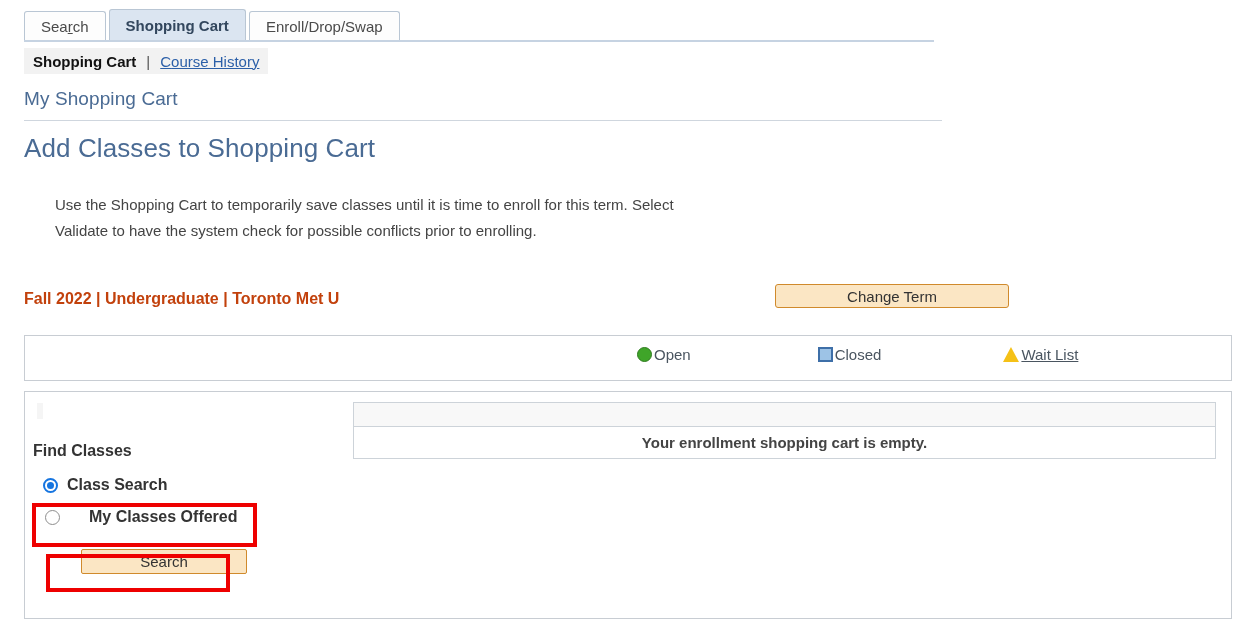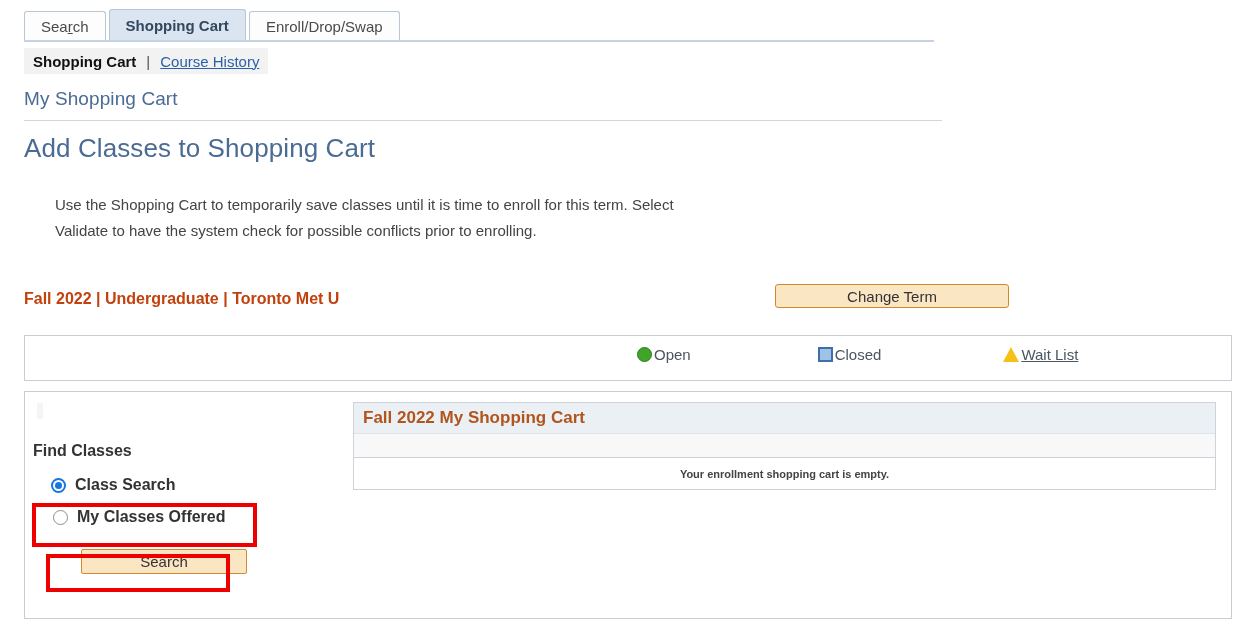--- a/index.html
+++ b/index.html
@@ -233,22 +233,22 @@
     font-size: 16px;
     font-weight: bold;
     color: #333333;
   }
   .radio-row {
     position: absolute;
     display: flex;
     align-items: center;
     cursor: pointer;
   }
-  #radio-class-search { left: 26px; top: 84px; }
-  #radio-my-classes  { left: 28px; top: 116px; }
+  #radio-class-search { left: 18px; top: 84px; }
+  #radio-my-classes  { left: 20px; top: 116px; gap: 20px; }
   .radio-dot {
     width: 15px; height: 15px;
     border-radius: 50%;
     box-sizing: border-box;
     margin-right: 9px;
     position: relative;
     flex: none;
   }
   .radio-dot.on {
     background: #ffffff;
@@ -329,21 +329,21 @@
     border-bottom: 1px solid #cdd3d9;
   }
   #cart-empty-row {
     background: #ffffff;
     height: 31px;
     display: flex;
     align-items: center;
     justify-content: center;
   }
   #cart-empty-text {
-    font-size: 11px;
+    font-size: 15px;
     font-weight: bold;
     color: #444444;
   }
 </style>
 </head>
 <body>
 
 <div id="tab-bar">
   <div id="tab-strip">
     <div class="tab inactive">
@@ -404,23 +404,20 @@
 
     <div class="radio-row" id="radio-my-classes">
       <span class="radio-dot off"></span>
       <span class="radio-label">My Classes Offered</span>
     </div>
 
     <button id="search-button">Search</button>
   </div>
 
   <div id="cart-table">
-    <div id="cart-title-row">
-      <span id="cart-title">Fall 2022 My Shopping Cart</span>
-    </div>
     <div id="cart-header-row"></div>
     <div id="cart-empty-row">
       <span id="cart-empty-text">Your enrollment shopping cart is empty.</span>
     </div>
   </div>
 </div>
 
 <div class="annot" id="annot-my-classes"></div>
 <div class="annot" id="annot-search"></div>
 

